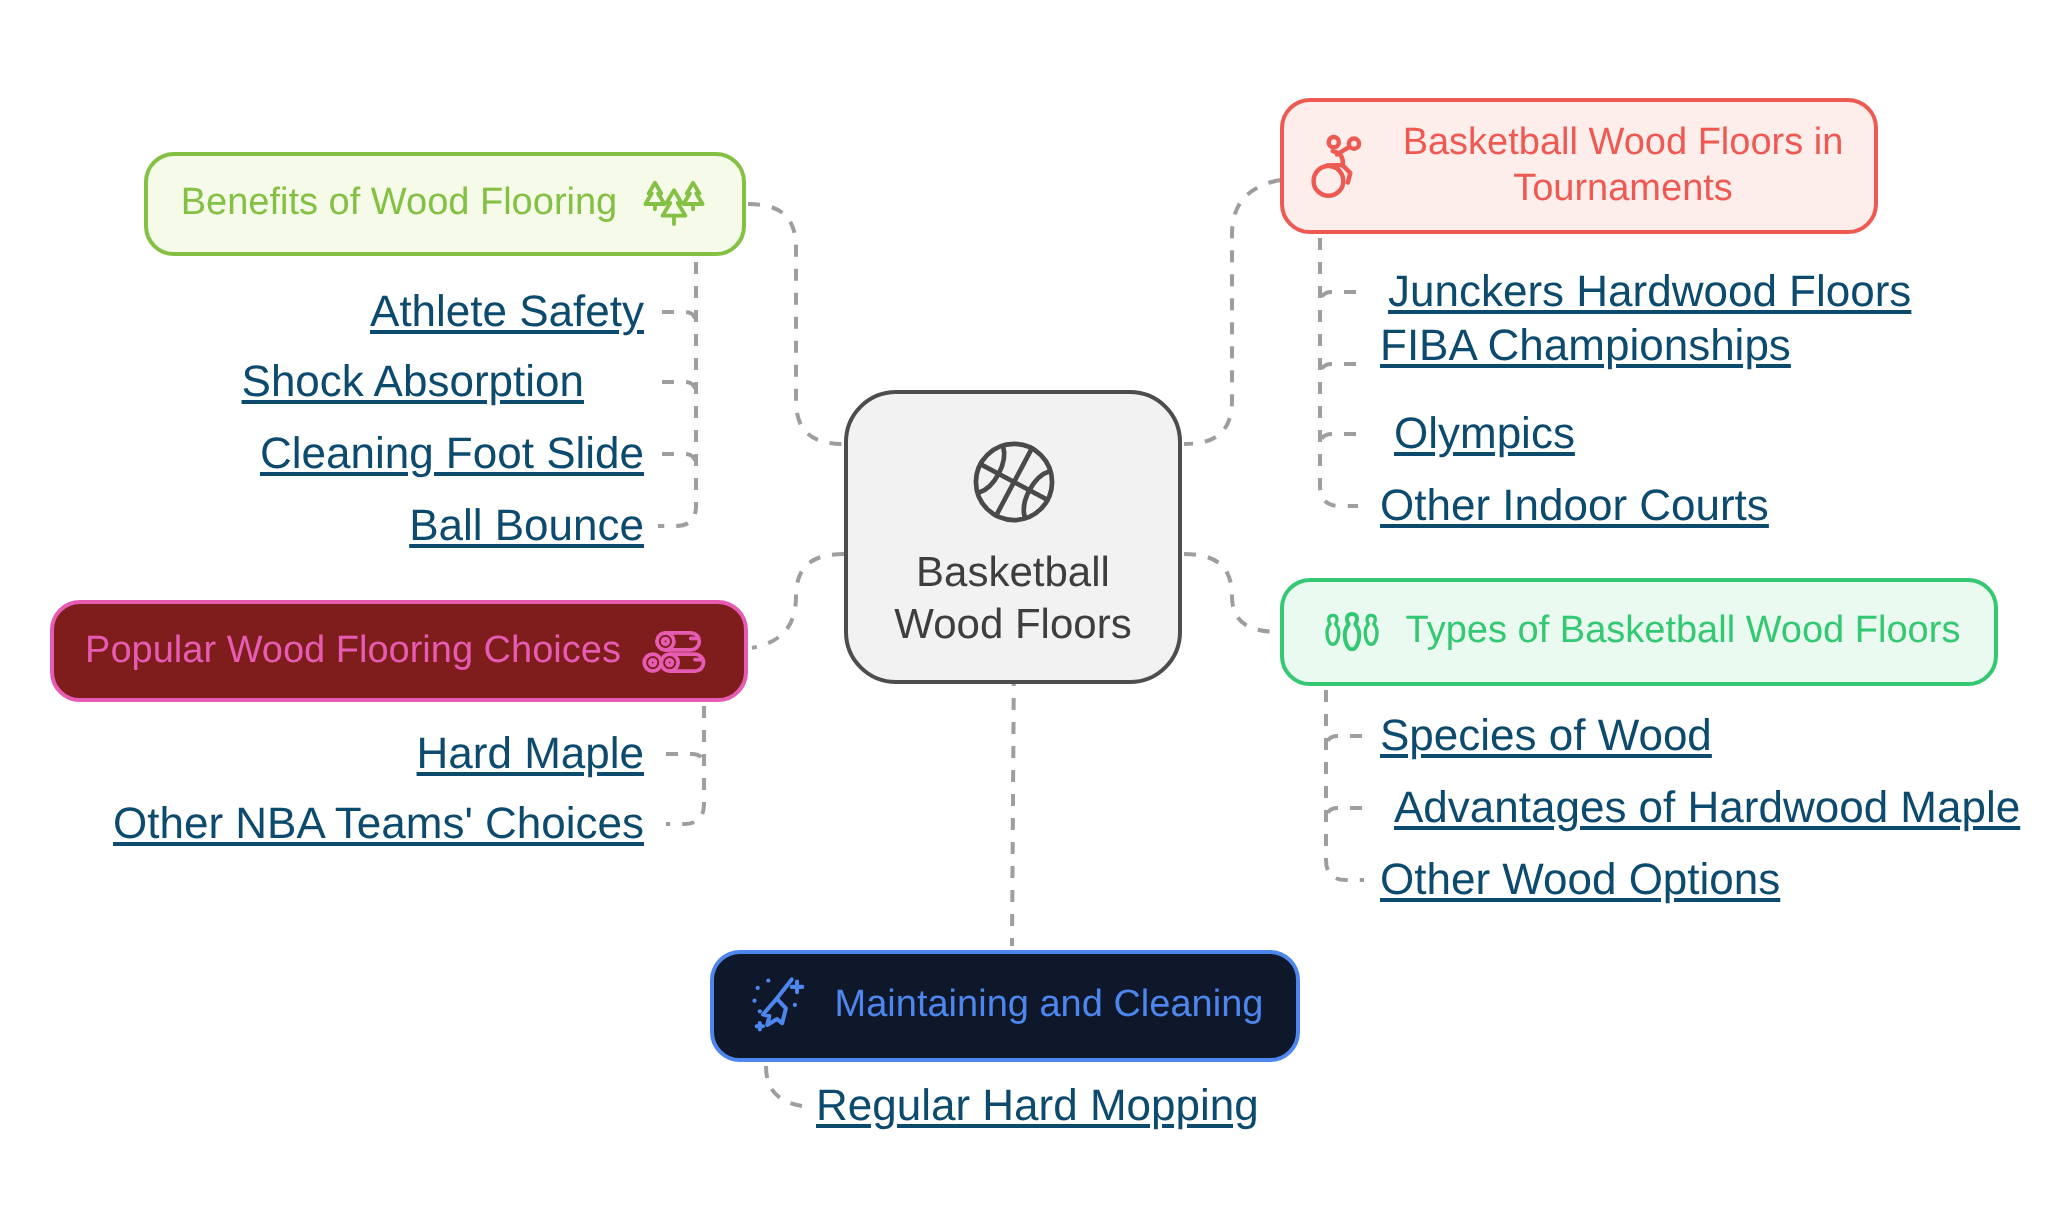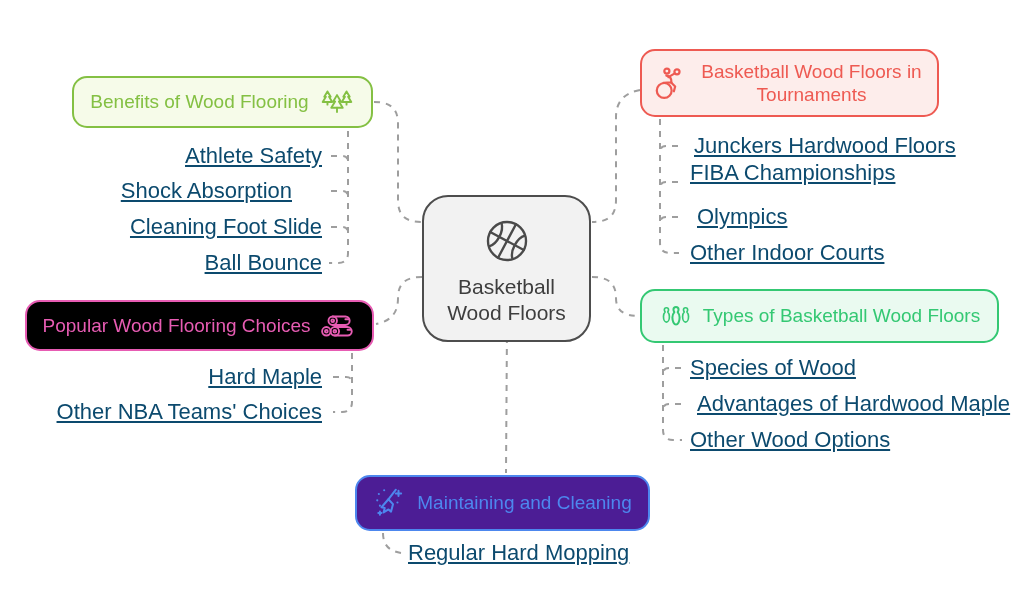--- a/index.html
+++ b/index.html
@@ -20,23 +20,23 @@
   .node-center{
     left:422px;top:176px;width:169px;height:147px;border-radius:26px;
     border-color:#4d4d4d;background:#f2f2f2;color:#3e3e3e;
     flex-direction:column;gap:4px;font-size:21px;margin-top:19px;
   }
   .node-center .label{white-space:normal;text-align:center;line-height:26px;width:130px;}
 
   .node-green { left:72px; top:76px; width:301px;height:52px;border-color:#84c043;background:#f6fbe9;color:#84c043;}
   .node-red   { left:640px;top:49px; width:299px;height:68px;border-color:#ee5a52;background:#fdedeb;color:#ee5a52;padding:0 10px;justify-content:flex-end;}
   .node-red .label{white-space:normal;text-align:center;line-height:23px;width:240px;}
-  .node-pink  { left:25px; top:300px;width:349px;height:51px;border-color:#e75cb3;background:#000000;color:#e75cb3;}
+  .node-pink  { left:25px; top:300px;width:349px;height:51px;border-color:#e75cb3;background:#7f1d1d;color:#e75cb3;}
   .node-emerald{left:640px;top:289px;width:359px;height:54px;border-color:#34c873;background:#eafaf0;color:#34c873;}
-  .node-blue  { left:355px;top:475px;width:295px;height:56px;border-color:#4d87ee;background:#4c1d95;color:#4d87ee;}
+  .node-blue  { left:355px;top:475px;width:295px;height:56px;border-color:#4d87ee;background:#0f172a;color:#4d87ee;}
 
   .item{
     position:absolute;height:22px;line-height:22px;font-size:22px;color:#0c4a6e;
     white-space:nowrap;
     text-decoration:underline;
   }
   .item.r{text-align:right;}
 </style>
 </head>
 <body>

